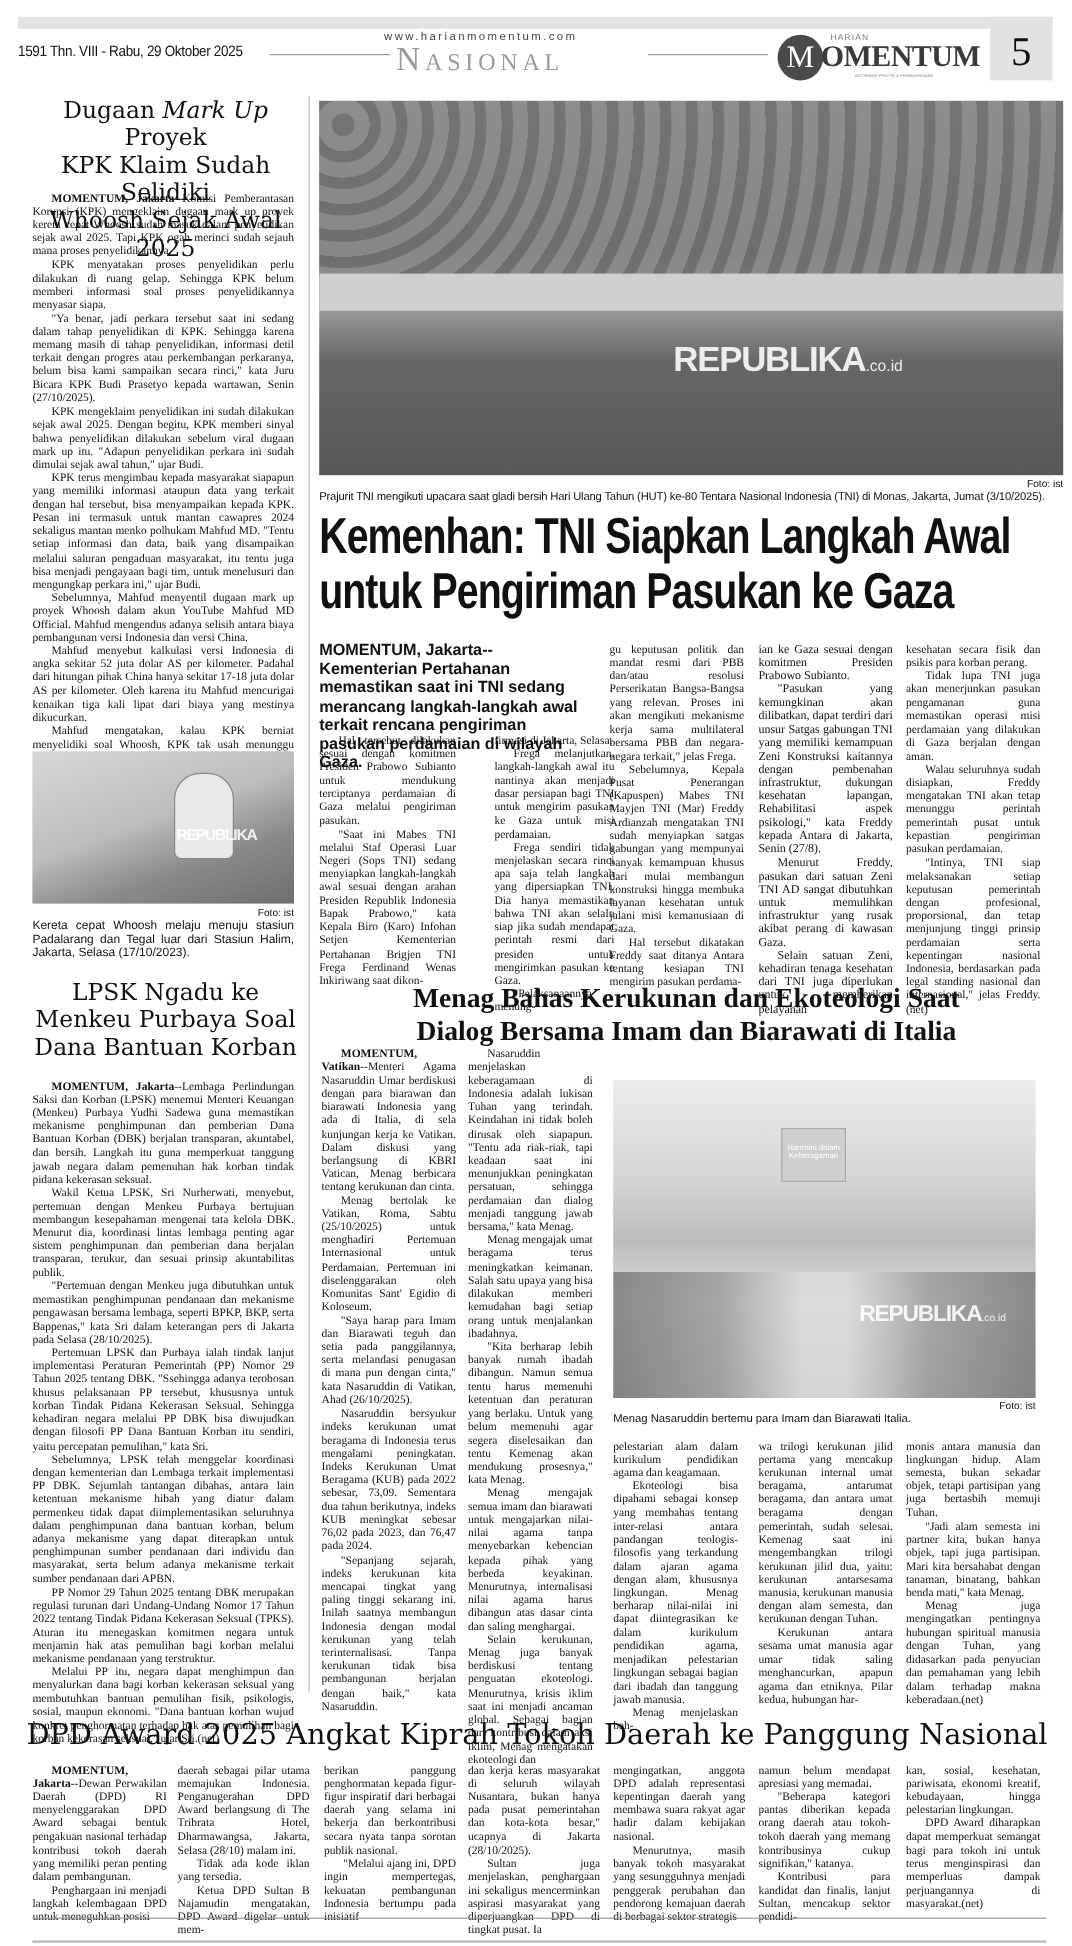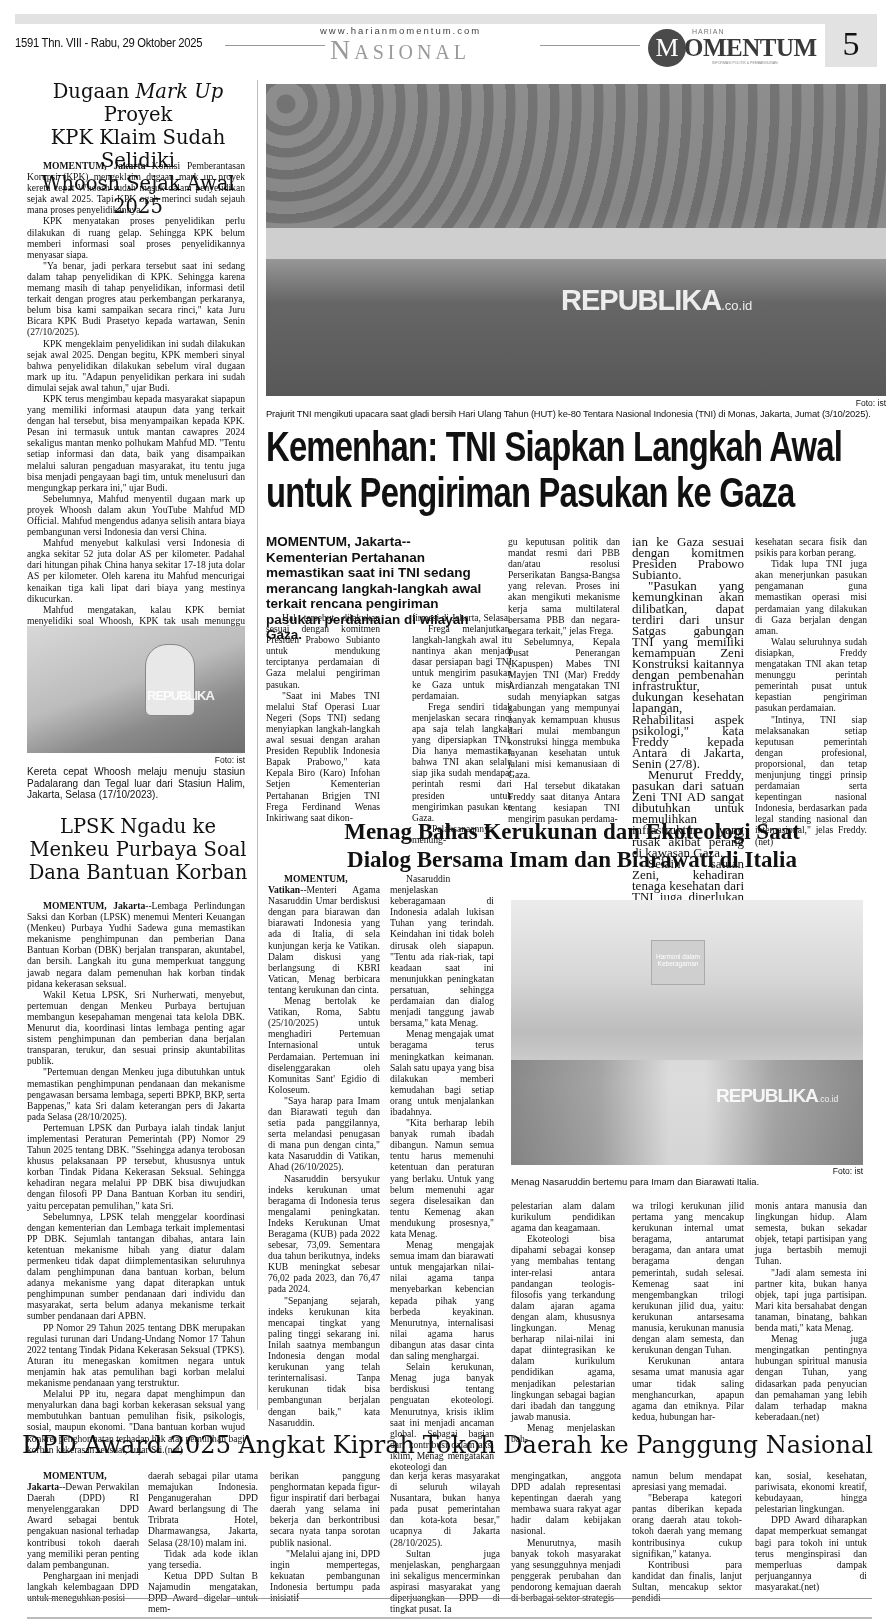--- a/index.html
+++ b/index.html
@@ -107,21 +107,21 @@
   <p style="text-indent:0">firmasi di Jakarta, Selasa.</p>
   <p>Frega melanjutkan, langkah-langkah awal itu nantinya akan menjadi dasar persiapan bagi TNI untuk mengirim pasukan ke Gaza untuk misi perdamaian.</p>
   <p>Frega sendiri tidak menjelaskan secara rinci apa saja telah langkah yang dipersiapkan TNI. Dia hanya memastikan bahwa TNI akan selalu siap jika sudah mendapat perintah resmi dari presiden untuk mengirimkan pasukan ke Gaza.</p>
   <p>"Pelaksanaannya menung-</p>
 </div>
 <div class="abs body" style="left:508px;top:536px;width:112px;font-size:9.6px;line-height:11.1px;">
   <p style="text-indent:0">gu keputusan politik dan mandat resmi dari PBB dan/atau resolusi Perserikatan Bangsa-Bangsa yang relevan. Proses ini akan mengikuti mekanisme kerja sama multilateral bersama PBB dan negara-negara terkait," jelas Frega.</p>
   <p>Sebelumnya, Kepala Pusat Penerangan (Kapuspen) Mabes TNI Mayjen TNI (Mar) Freddy Ardianzah mengatakan TNI sudah menyiapkan satgas gabungan yang mempunyai banyak kemampuan khusus dari mulai membangun konstruksi hingga membuka layanan kesehatan untuk jalani misi kemanusiaan di Gaza.</p>
   <p>Hal tersebut dikatakan Freddy saat ditanya Antara tentang kesiapan TNI mengirim pasukan perdama-</p>
 </div>
-<div class="abs body" style="left:632px;top:536px;width:112px;font-size:13px;line-height:11.1px;">
+<div class="abs body" style="left:632px;top:536px;width:112px;font-size:10px;line-height:11.1px;">
   <p style="text-indent:0">ian ke Gaza sesuai dengan komitmen Presiden Prabowo Subianto.</p>
   <p>"Pasukan yang kemungkinan akan dilibatkan, dapat terdiri dari unsur Satgas gabungan TNI yang memiliki kemampuan Zeni Konstruksi kaitannya dengan pembenahan infrastruktur, dukungan kesehatan lapangan, Rehabilitasi aspek psikologi," kata Freddy kepada Antara di Jakarta, Senin (27/8).</p>
   <p>Menurut Freddy, pasukan dari satuan Zeni TNI AD sangat dibutuhkan untuk memulihkan infrastruktur yang rusak akibat perang di kawasan Gaza.</p>
   <p>Selain satuan Zeni, kehadiran tenaga kesehatan dari TNI juga diperlukan untuk memberikan pelayanan</p>
 </div>
 <div class="abs body" style="left:755px;top:536px;width:112px;font-size:9.6px;line-height:11.1px;">
   <p style="text-indent:0">kesehatan secara fisik dan psikis para korban perang.</p>
   <p>Tidak lupa TNI juga akan menerjunkan pasukan pengamanan guna memastikan operasi misi perdamaian yang dilakukan di Gaza berjalan dengan aman.</p>
   <p>Walau seluruhnya sudah disiapkan, Freddy mengatakan TNI akan tetap menunggu perintah pemerintah pusat untuk kepastian pengiriman pasukan perdamaian.</p>
   <p>"Intinya, TNI siap melaksanakan setiap keputusan pemerintah dengan profesional, proporsional, dan tetap menjunjung tinggi prinsip perdamaian serta kepentingan nasional Indonesia, berdasarkan pada legal standing nasional dan internasional," jelas Freddy.(net)</p>

